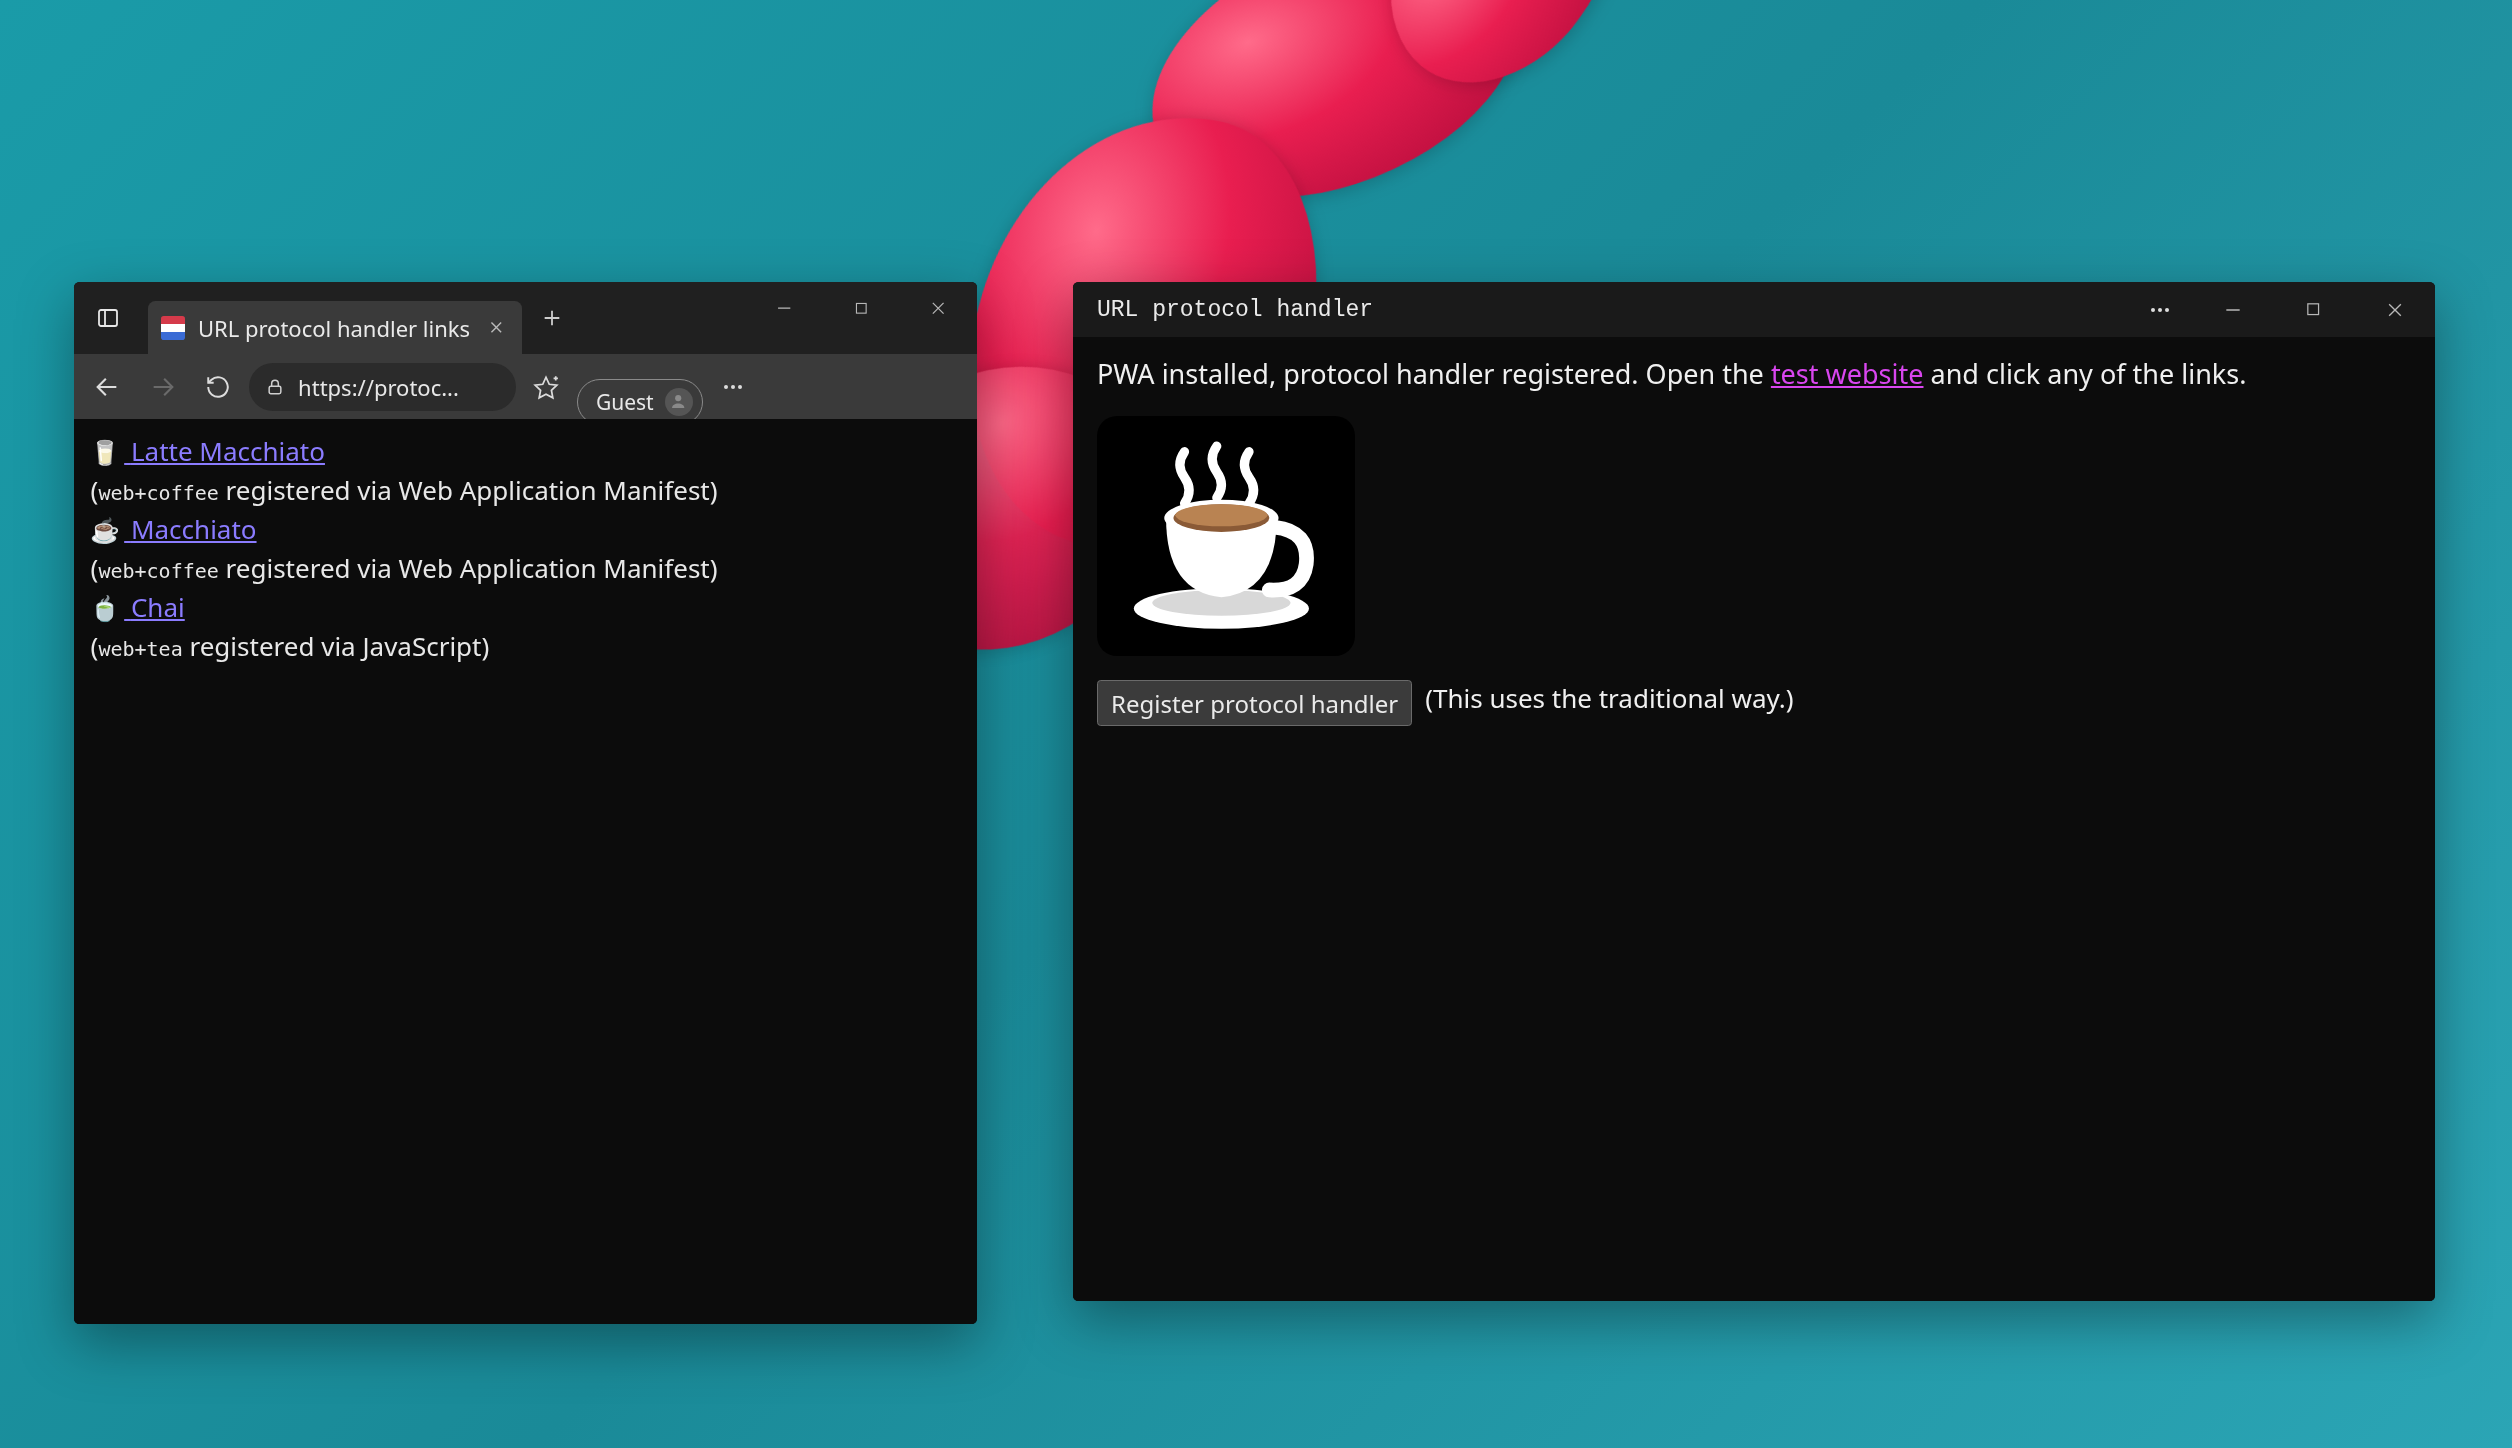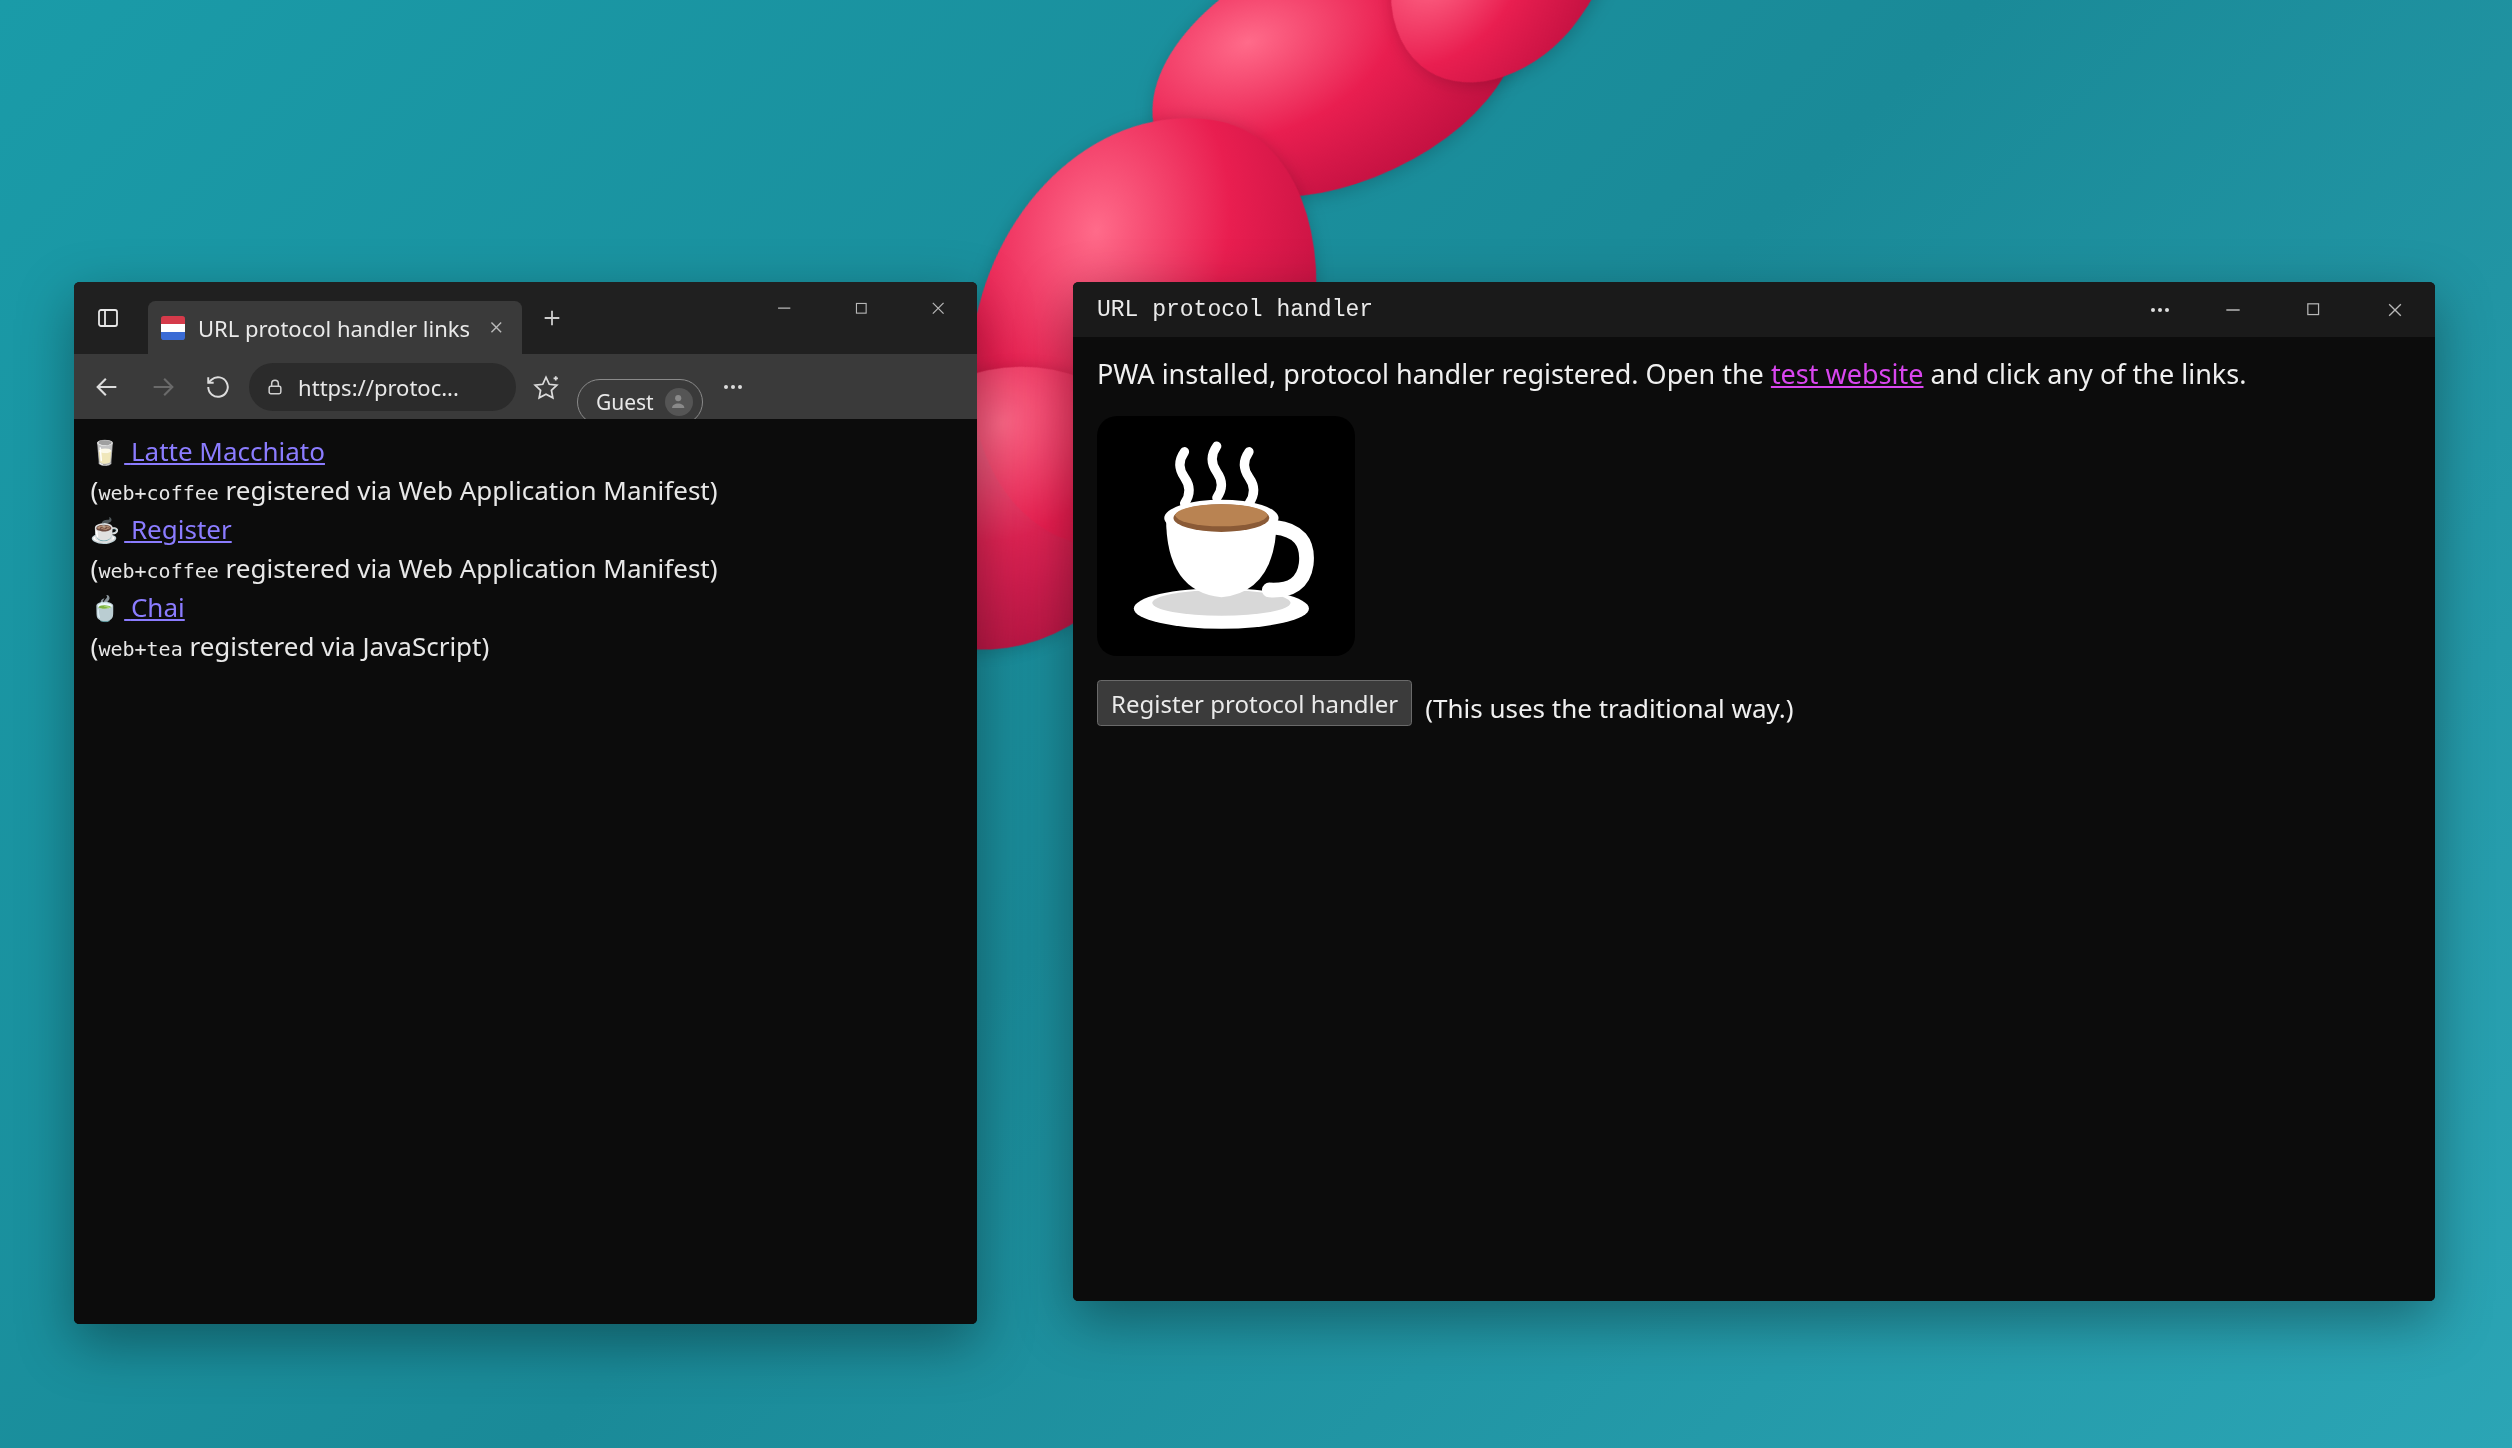--- a/index.html
+++ b/index.html
@@ -186,21 +186,21 @@
   .pwa-link { color:#d946ef; text-decoration: underline; }
 
   .coffee-img {
     margin-top: 24px;
     width: 258px; height: 240px;
     background:#000;
     border-radius: 20px;
     display:flex; align-items:center; justify-content:center;
   }
 
-  .reg-row { margin-top: 24px; display:flex; align-items:flex-end; gap:13px; font-size:26px; }
+  .reg-row { margin-top: 24px; display:flex; align-items:flex-start; gap:13px; font-size:26px; }
   .reg-btn {
     background:#3b3b3b;
     border:0.9px solid #6a6a6a;
     color:#eaeaea;
     padding: 5.5px 13px;
     font-size: 24px;
     border-radius: 3.7px;
     font-family: inherit;
   }
 
@@ -330,21 +330,21 @@
         <a href="#" class="drink-link">&nbsp;<span>Latte Macchiato</span></a>
       </div>
       <div class="sub">
         <span>(</span><span class="mono">web+coffee</span><span> registered via Web Application Manifest)</span>
       </div>
     </div>
 
     <div>
       <div class="link-line">
         <span class="drink-icon">☕</span>
-        <a href="#" class="drink-link">&nbsp;<span>Register</span></a>
+        <a href="#" class="drink-link">&nbsp;<span>Macchiato</span></a>
       </div>
       <div class="sub">
         <span>(</span><span class="mono">web+coffee</span><span> registered via Web Application Manifest)</span>
       </div>
     </div>
 
     <div>
       <div class="link-line">
         <span class="drink-icon">🍵</span>
         <a href="#" class="drink-link">&nbsp;<span>Chai</span></a>

